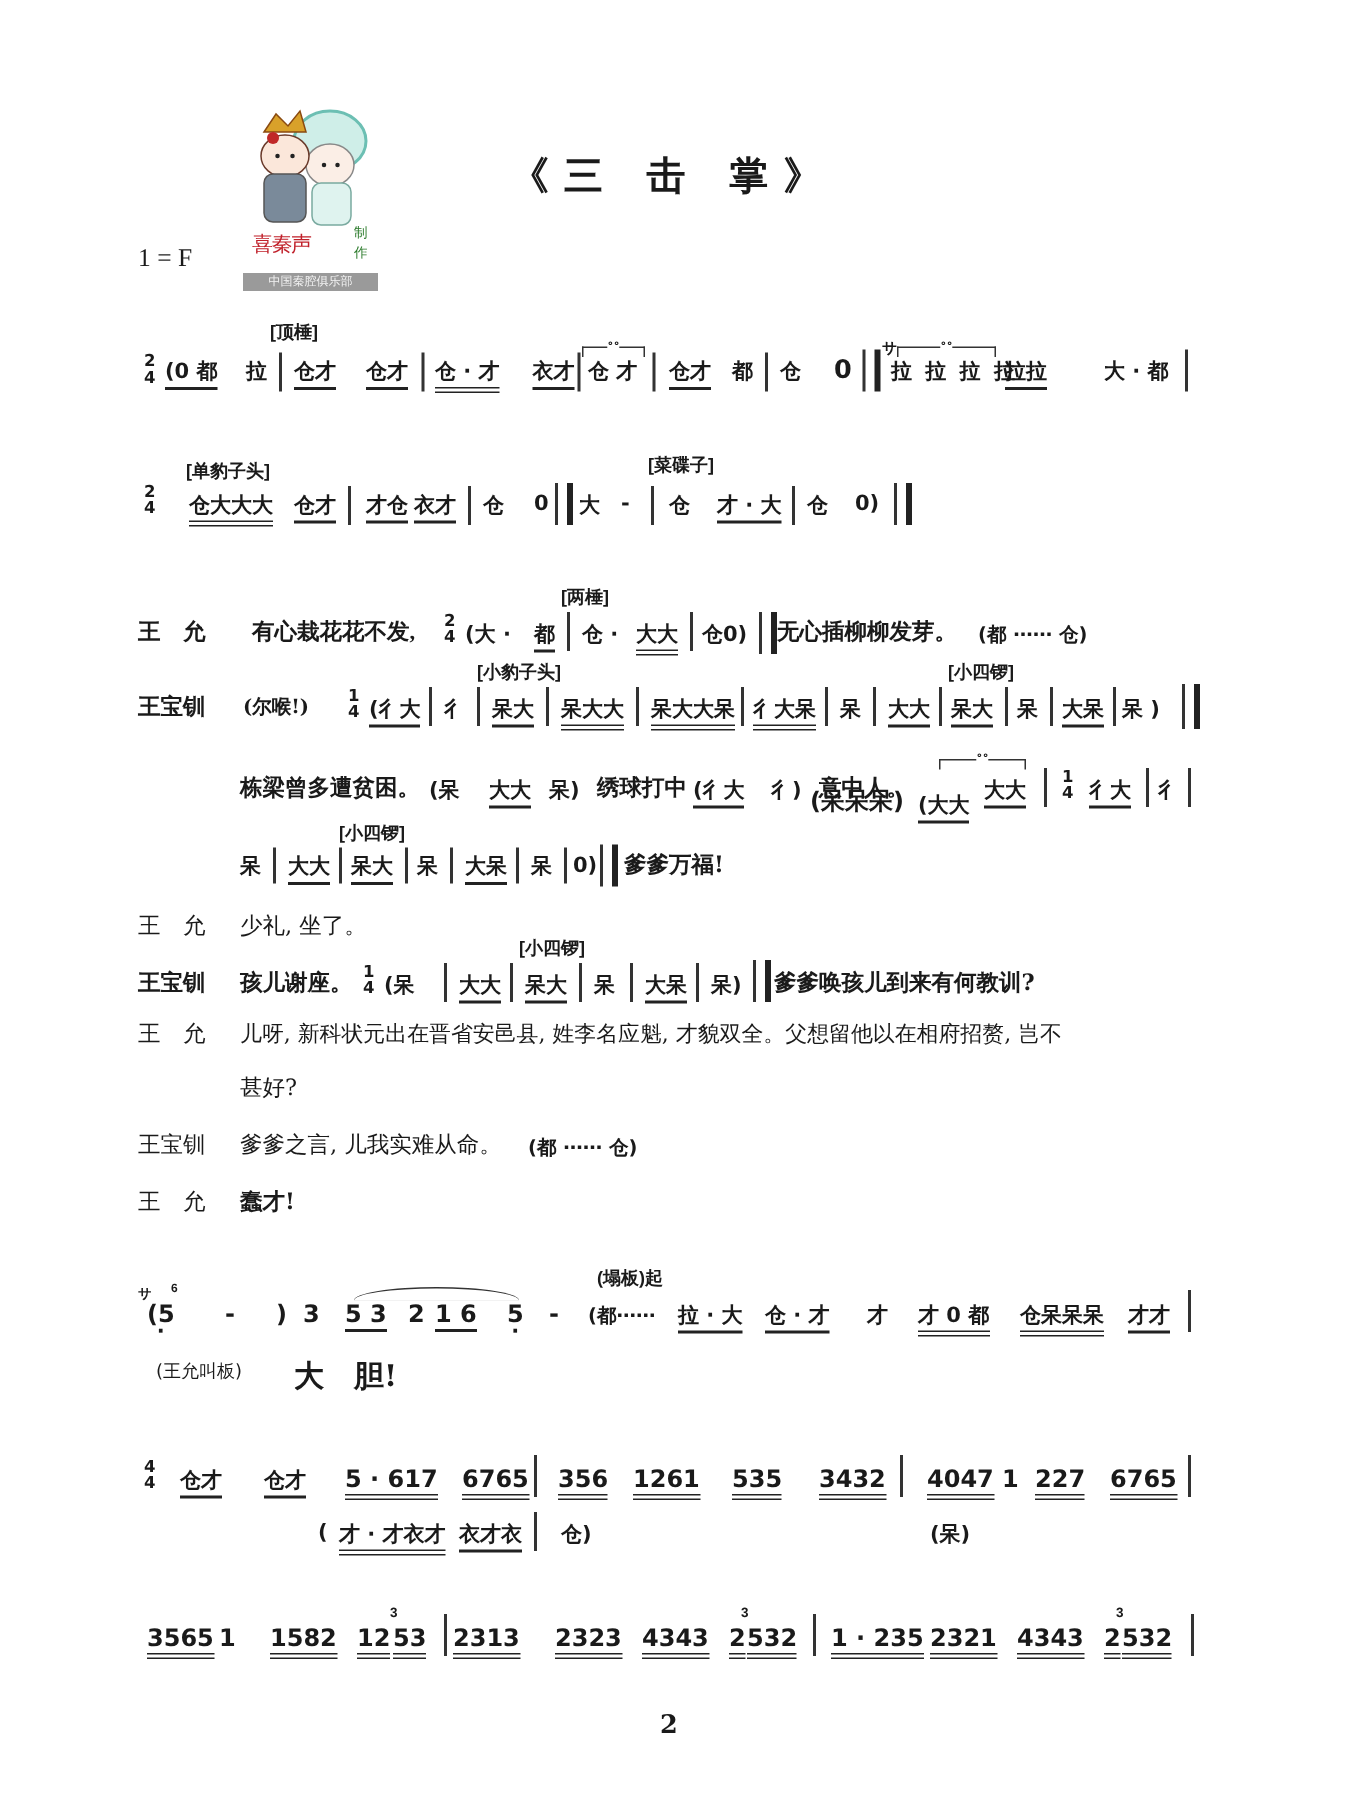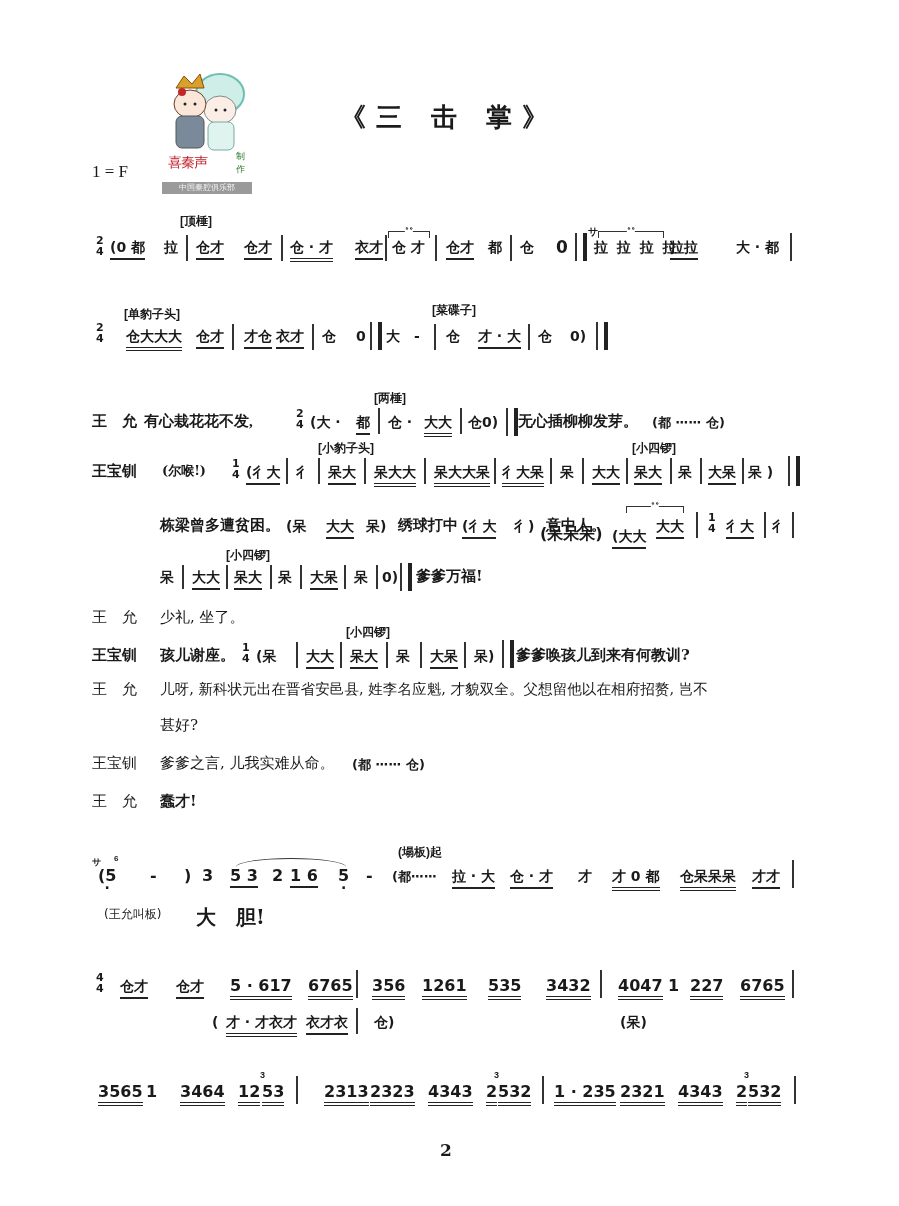--- a/index.html
+++ b/index.html
@@ -121,21 +121,21 @@
   <span class="tok" style="left:446px; top:16px;">仓</span>
   <span class="tok ul1" style="left:478px; top:16px;">才 · 大</span>
   <div class="bar" style="left:528px; top:12px; height:26px;"></div>
   <span class="tok" style="left:538px; top:16px;">仓</span>
   <span class="tok" style="left:570px; top:16px;">0)</span>
   <div class="dbar" style="left:596px; top:10px; height:28px;"></div>
 </div>
 
 <div class="line" style="top:402px; width:899px;">
   <span class="speaker" style="left:92px; top:10px;">王　允</span>
-  <span class="text" style="left:144px; top:10px;font-family:Liberation Serif, serif;">有心栽花花不发,</span>
+  <span class="text" style="left:168px; top:10px;font-family:Liberation Serif, serif;">有心栽花花不发,</span>
   <div class="lbl" style="left:374px; top:-12px;">[两棰]</div>
   <div class="frac" style="left:296px; top:6px;">
     <div>2</div>
       <div>4</div>
   </div>
   <span class="tok" style="left:310px; top:12px;">(大 ·</span>
   <span class="tok ul1" style="left:356px; top:12px;">都</span>
   <div class="bar" style="left:378px; top:6px; height:26px;"></div>
   <span class="tok" style="left:388px; top:12px;">仓 ·</span>
   <span class="tok ul2" style="left:424px; top:12px;">大大</span>
@@ -313,26 +313,26 @@
   <span class="tok ul2" style="left:226px; top:44px;">才 · 才衣才</span>
   <span class="tok ul1" style="left:306px; top:44px;">衣才衣</span>
   <div class="bar" style="left:356px; top:38px; height:26px;"></div>
   <span class="tok" style="left:374px; top:44px;">仓)</span>
   <span class="tok" style="left:620px; top:44px;">(呆)</span>
 </div>
 
 <div class="line" style="top:1074px; width:899px;">
   <span class="tok ul2" style="left:98px; top:8px; font-size:16px;">3565</span>
   <span class="tok" style="left:146px; top:8px; font-size:16px;">1</span>
-  <span class="tok ul2" style="left:180px; top:8px; font-size:16px;">3464</span>
+  <span class="tok ul2" style="left:180px; top:8px; font-size:16px;">1582</span>
   <span class="tok ul2" style="left:238px; top:8px; font-size:16px;">12</span>
   <span class="lbl" style="left:260px; top:-4px; font-size:9px;">3</span>
   <span class="tok ul2" style="left:262px; top:8px; font-size:16px;">53</span>
   <div class="bar" style="left:296px; top:2px; height:28px;"></div>
-  <span class="tok ul2" style="left:324px; top:8px; font-size:16px;">2313</span>
+  <span class="tok ul2" style="left:302px; top:8px; font-size:16px;">2313</span>
   <span class="tok ul2" style="left:370px; top:8px; font-size:16px;">2323</span>
   <span class="tok ul2" style="left:428px; top:8px; font-size:16px;">4343</span>
   <span class="tok ul2" style="left:486px; top:8px; font-size:16px;">2</span>
   <span class="lbl" style="left:494px; top:-4px; font-size:9px;">3</span>
   <span class="tok ul2" style="left:498px; top:8px; font-size:16px;">532</span>
   <div class="bar" style="left:542px; top:2px; height:28px;"></div>
   <span class="tok ul2" style="left:554px; top:8px; font-size:16px;">1 · 235</span>
   <span class="tok ul2" style="left:620px; top:8px; font-size:16px;">2321</span>
   <span class="tok ul2" style="left:678px; top:8px; font-size:16px;">4343</span>
   <span class="tok ul2" style="left:736px; top:8px; font-size:16px;">2</span>

